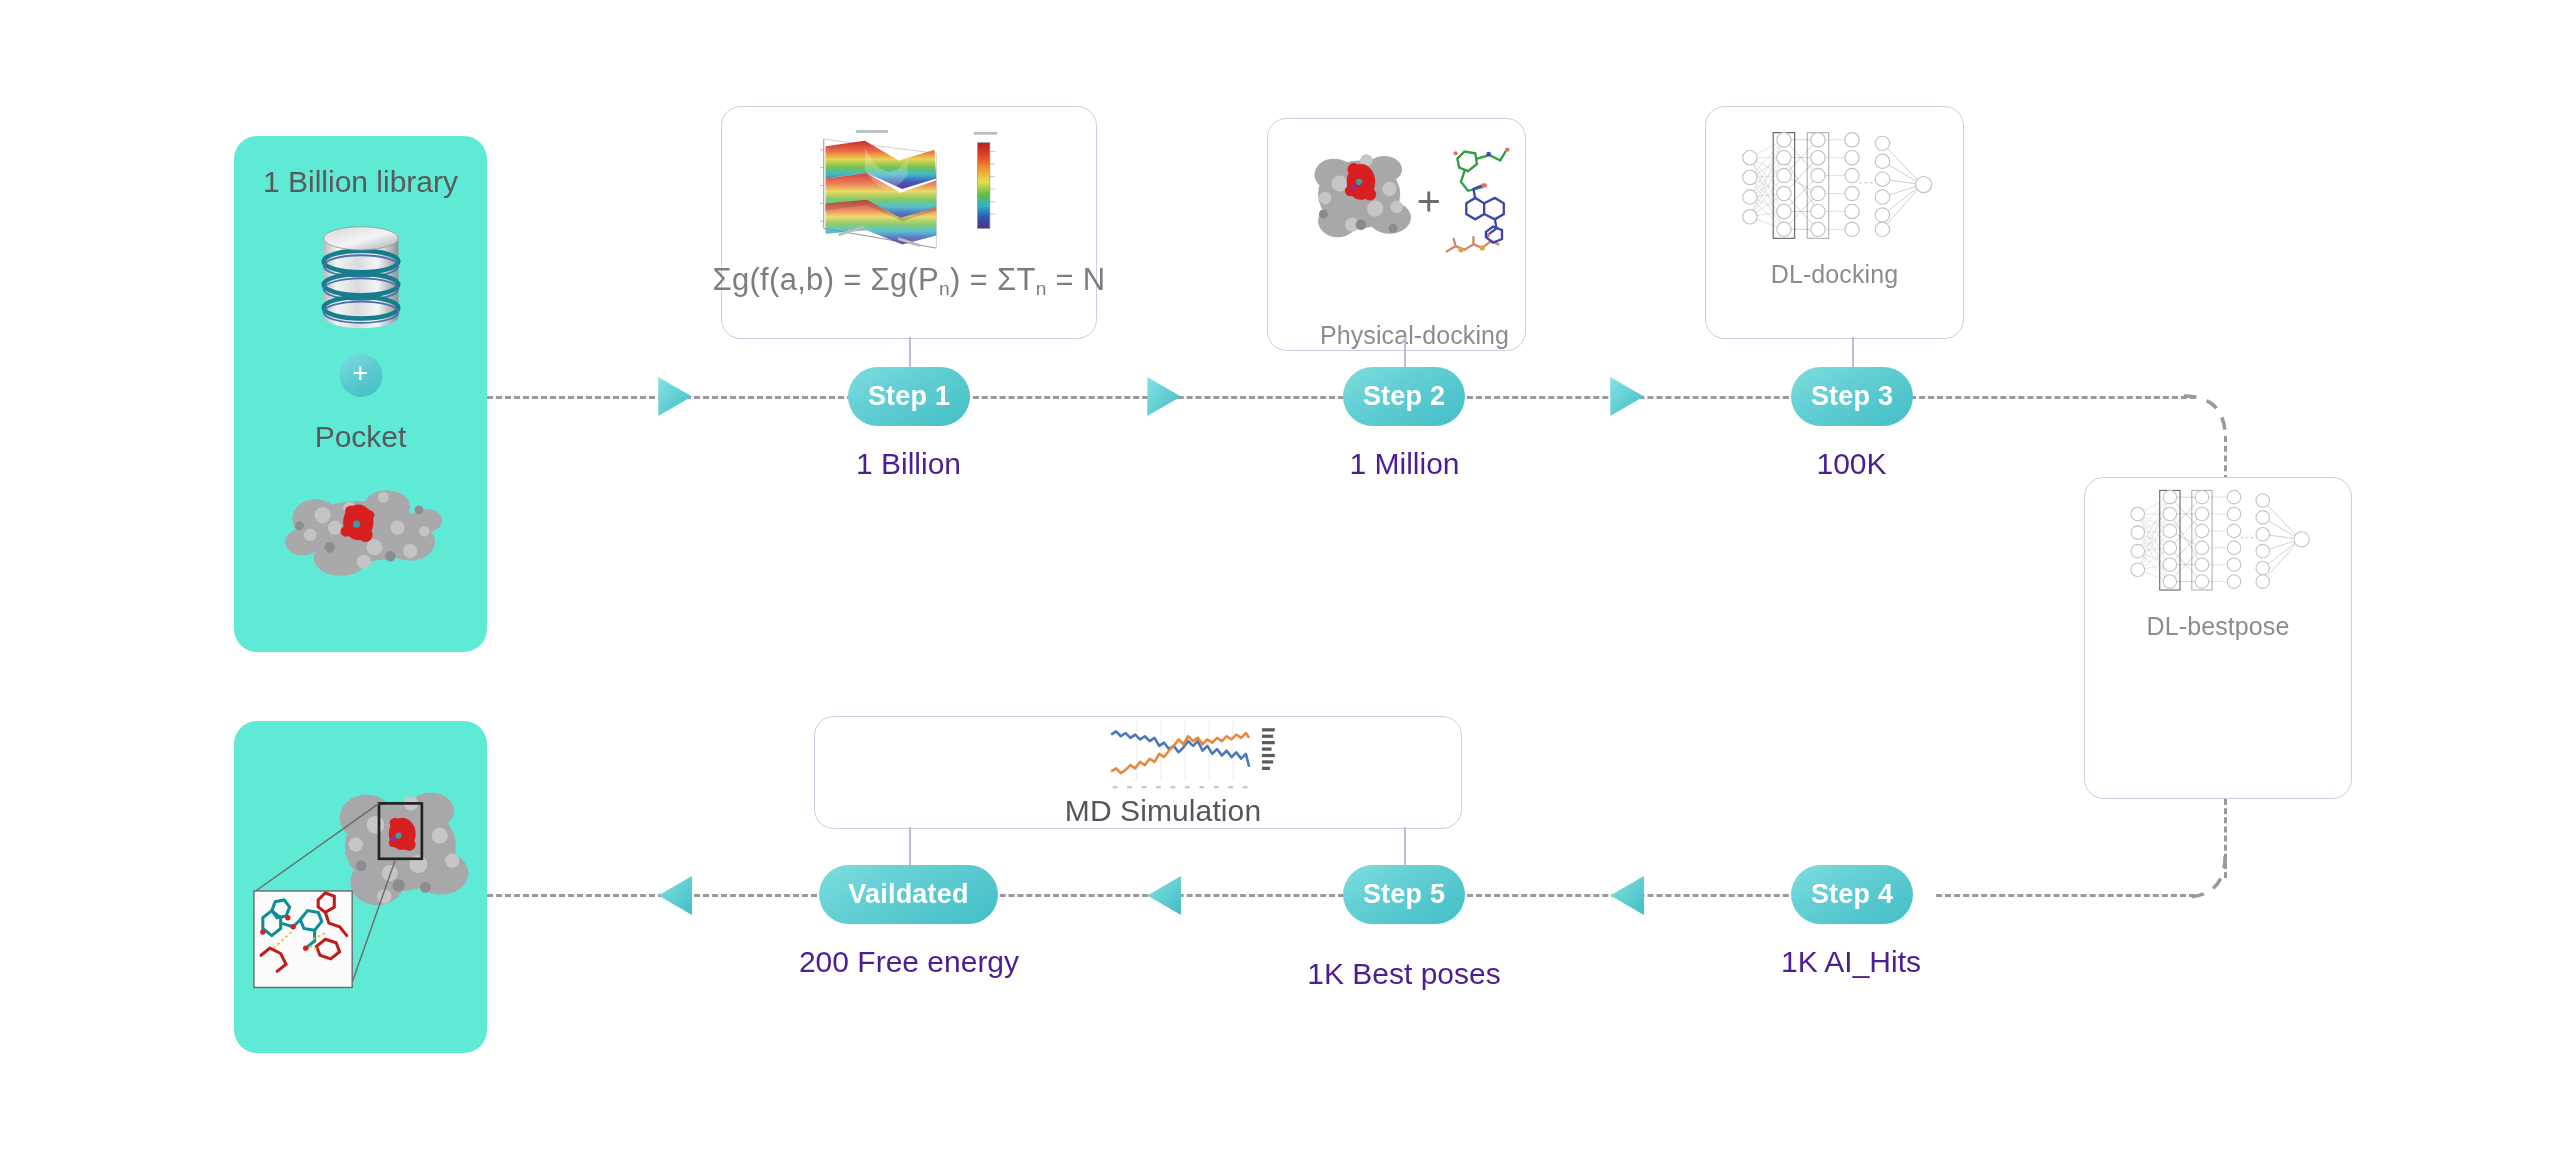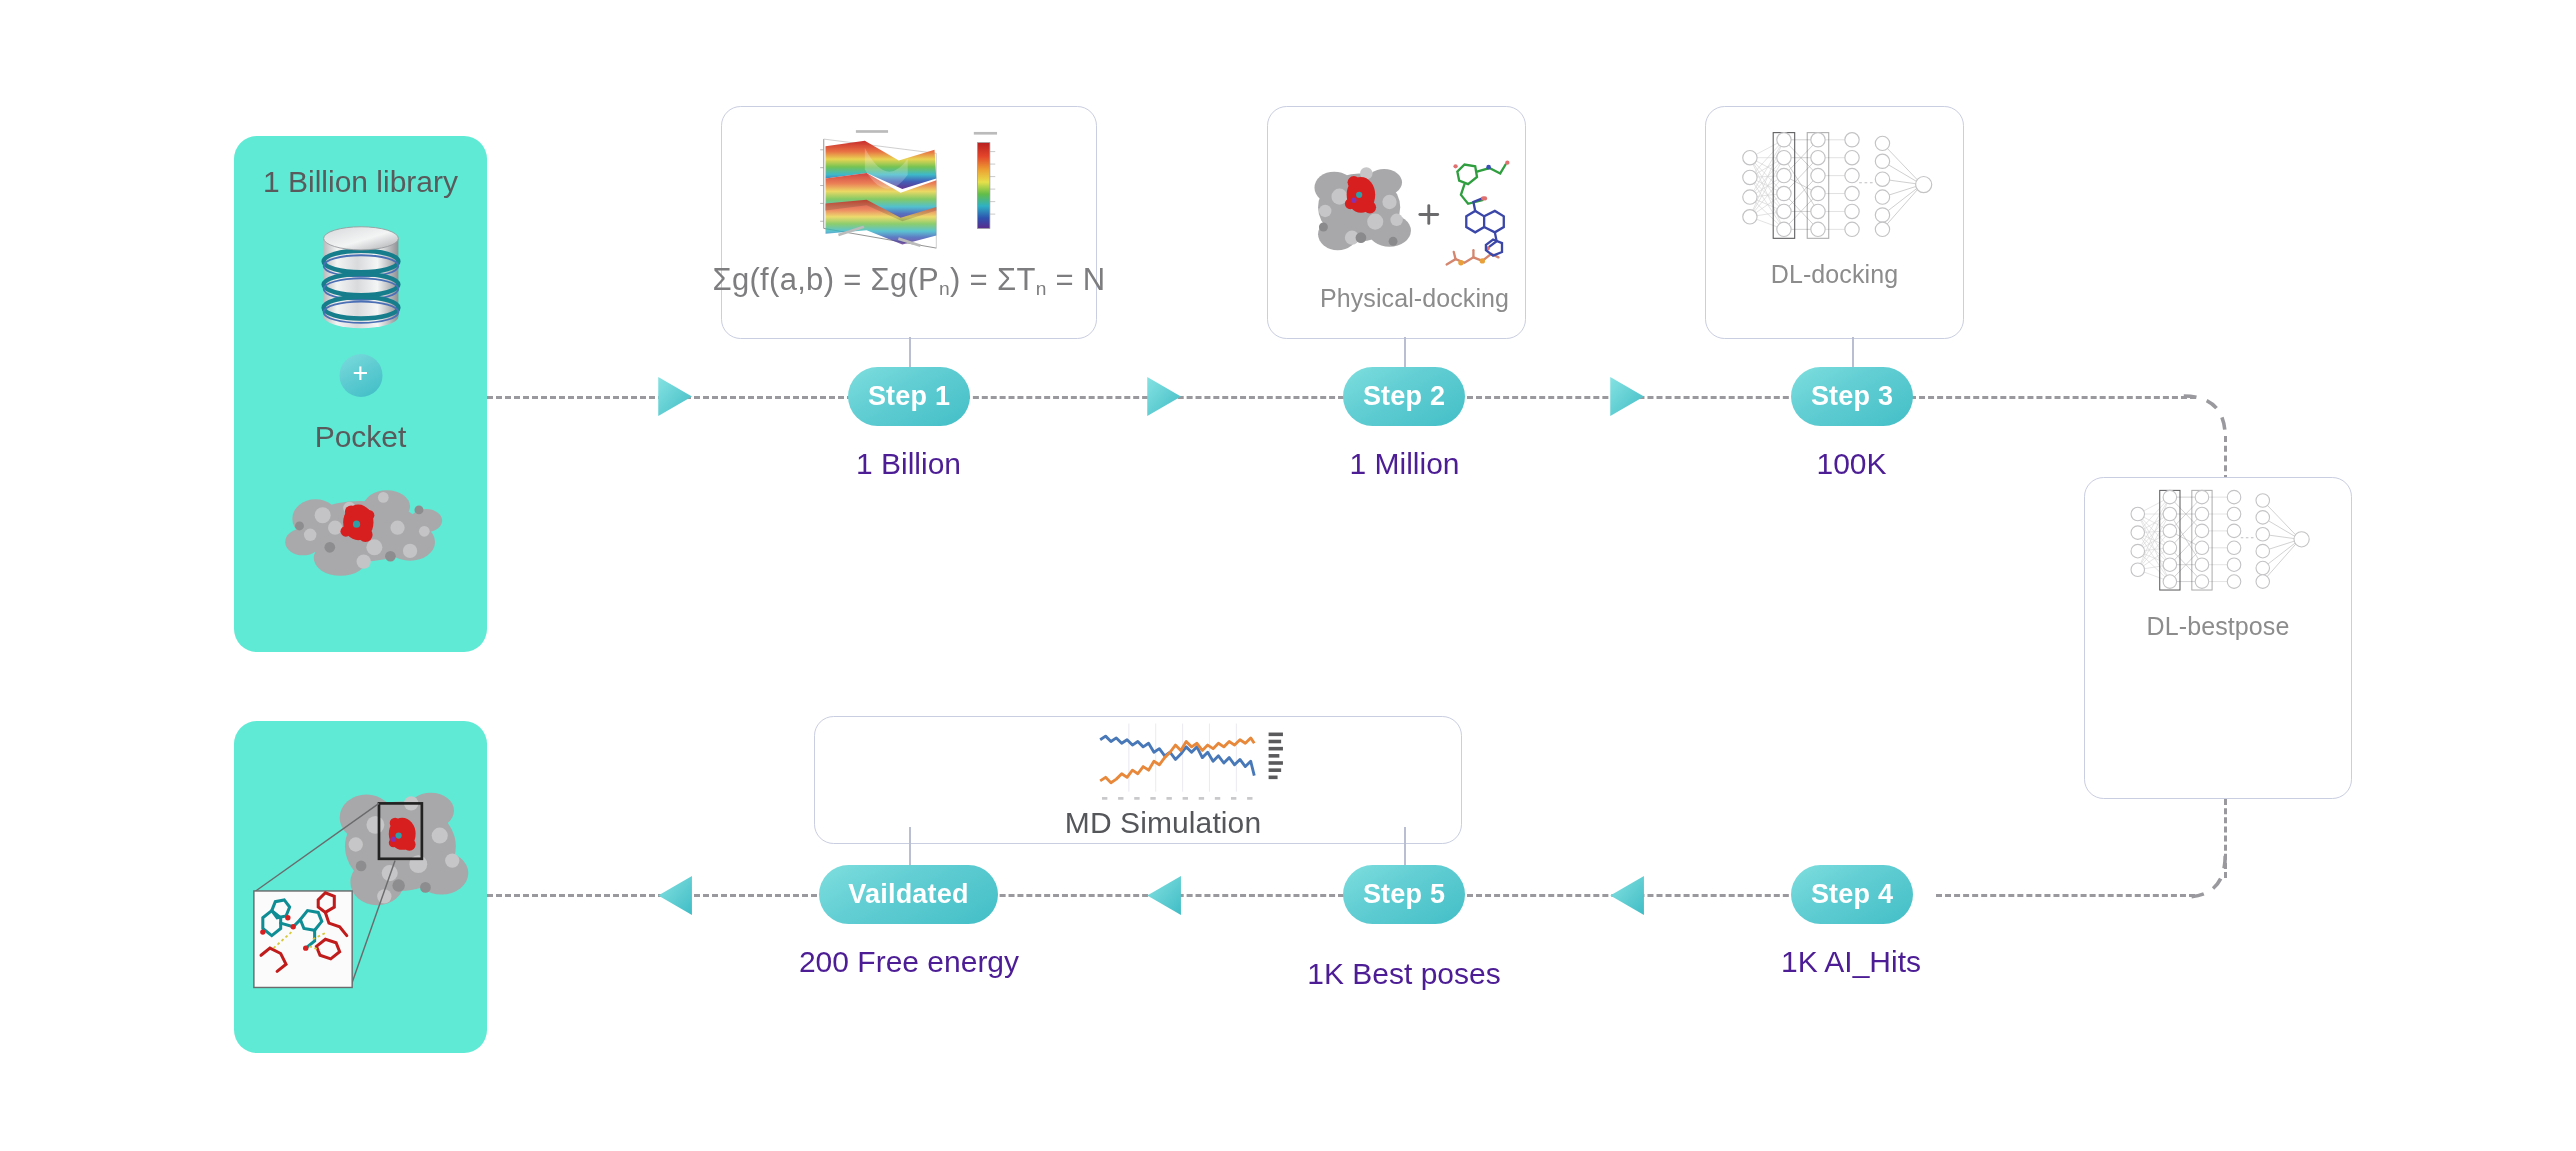--- a/index.html
+++ b/index.html
@@ -393,21 +393,21 @@
         <rect x="192" y="10" width="26" height="3"></rect>
         <rect x="40" y="124" width="30" height="3" transform="rotate(-18 40 124)"></rect>
         <rect x="108" y="128" width="26" height="3" transform="rotate(18 108 128)"></rect>
       </g>
     </svg>
     <div class="formula" style="margin-top:5.4px;">
       <span>Σg(f(a,b) = Σg(P</span><sub>n</sub><span>) = ΣT</span><sub>n</sub><span> = N</span>
     </div>
   </div>
 
-  <div class="card" style="left:1267px; top:106px; width:259px; height:233px; justify-content:center;padding-left:36px;">
+  <div class="card" style="left:1267px; top:118px; width:259px; height:233px; justify-content:space-between;padding-left:36px;">
     <svg style="margin-top:19.7px; width:215px; height:125px;" viewBox="0 0 240 140" width="215" height="125">
 
       <g fill="#a8a8aa">
         <ellipse cx="58" cy="62" rx="46" ry="38"></ellipse>
         <ellipse cx="30" cy="40" rx="22" ry="18"></ellipse>
         <ellipse cx="92" cy="88" rx="24" ry="18"></ellipse>
         <ellipse cx="34" cy="92" rx="22" ry="18"></ellipse>
         <ellipse cx="86" cy="34" rx="20" ry="15"></ellipse>
       </g>
       <g fill="#c6c6c8">
@@ -591,21 +591,21 @@
           <circle cx="168" cy="56" r="8"></circle>
         <circle cx="168" cy="76" r="8"></circle>
           <circle cx="168" cy="96" r="8"></circle>
           <circle cx="168" cy="112" r="8"></circle>
         <circle cx="214" cy="62" r="9"></circle>
       </g>
     </svg>
     <div class="card-caption" style="margin-top:10.7px;">DL-bestpose</div>
   </div>
 
-  <div class="card" style="left:814px; top:716px; width:648px; height:128px; flex-direction:column; justify-content:center; align-items:center;">
+  <div class="card" style="left:814px; top:716px; width:648px; height:113px; flex-direction:column; justify-content:center; align-items:center;">
     <svg style="margin-left:134px; width:224px; height:86px;" viewBox="0 0 250 96">
       <g stroke="#e8e8ee" stroke-width="1">
         <line x1="40" y1="4" x2="40" y2="80"></line>
           <line x1="70" y1="4" x2="70" y2="80"></line>
         <line x1="100" y1="4" x2="100" y2="80"></line>
           <line x1="130" y1="4" x2="130" y2="80"></line>
         <line x1="160" y1="4" x2="160" y2="80"></line>
       </g>
 
       <g stroke="#4878b8" stroke-width="3.2" fill="none" stroke-linejoin="round">

